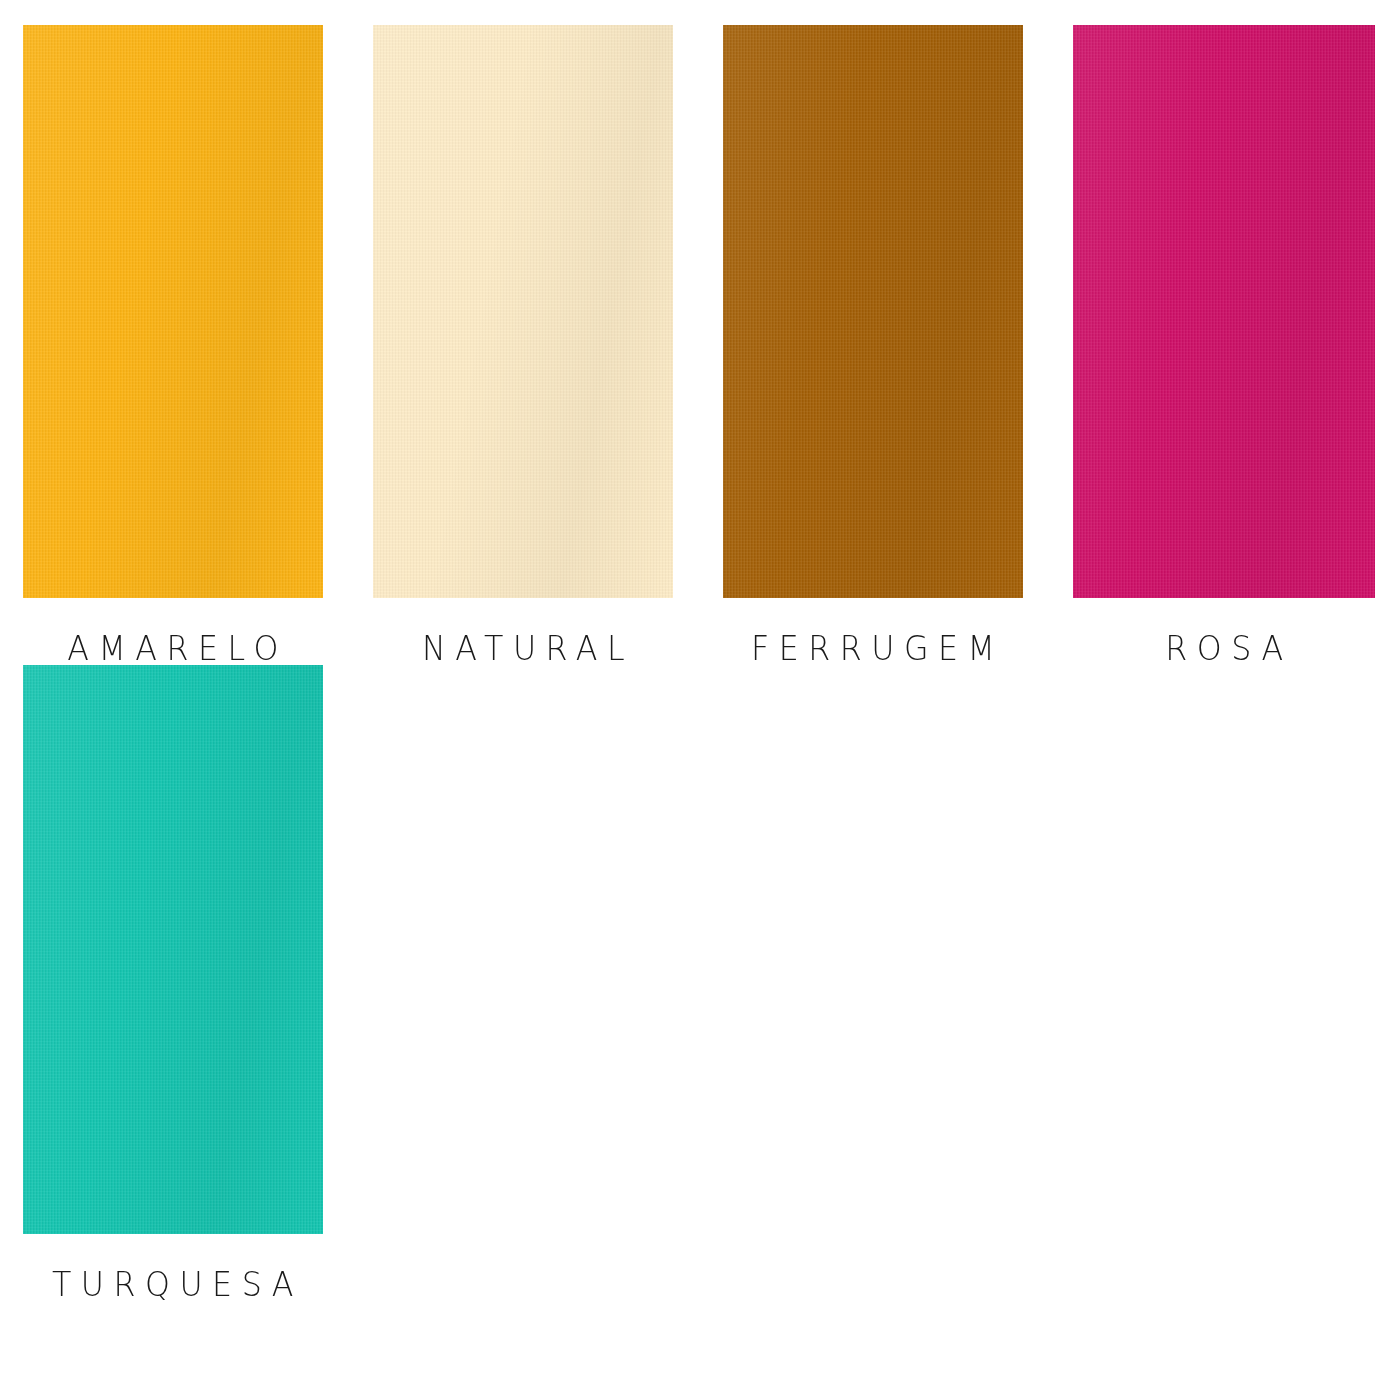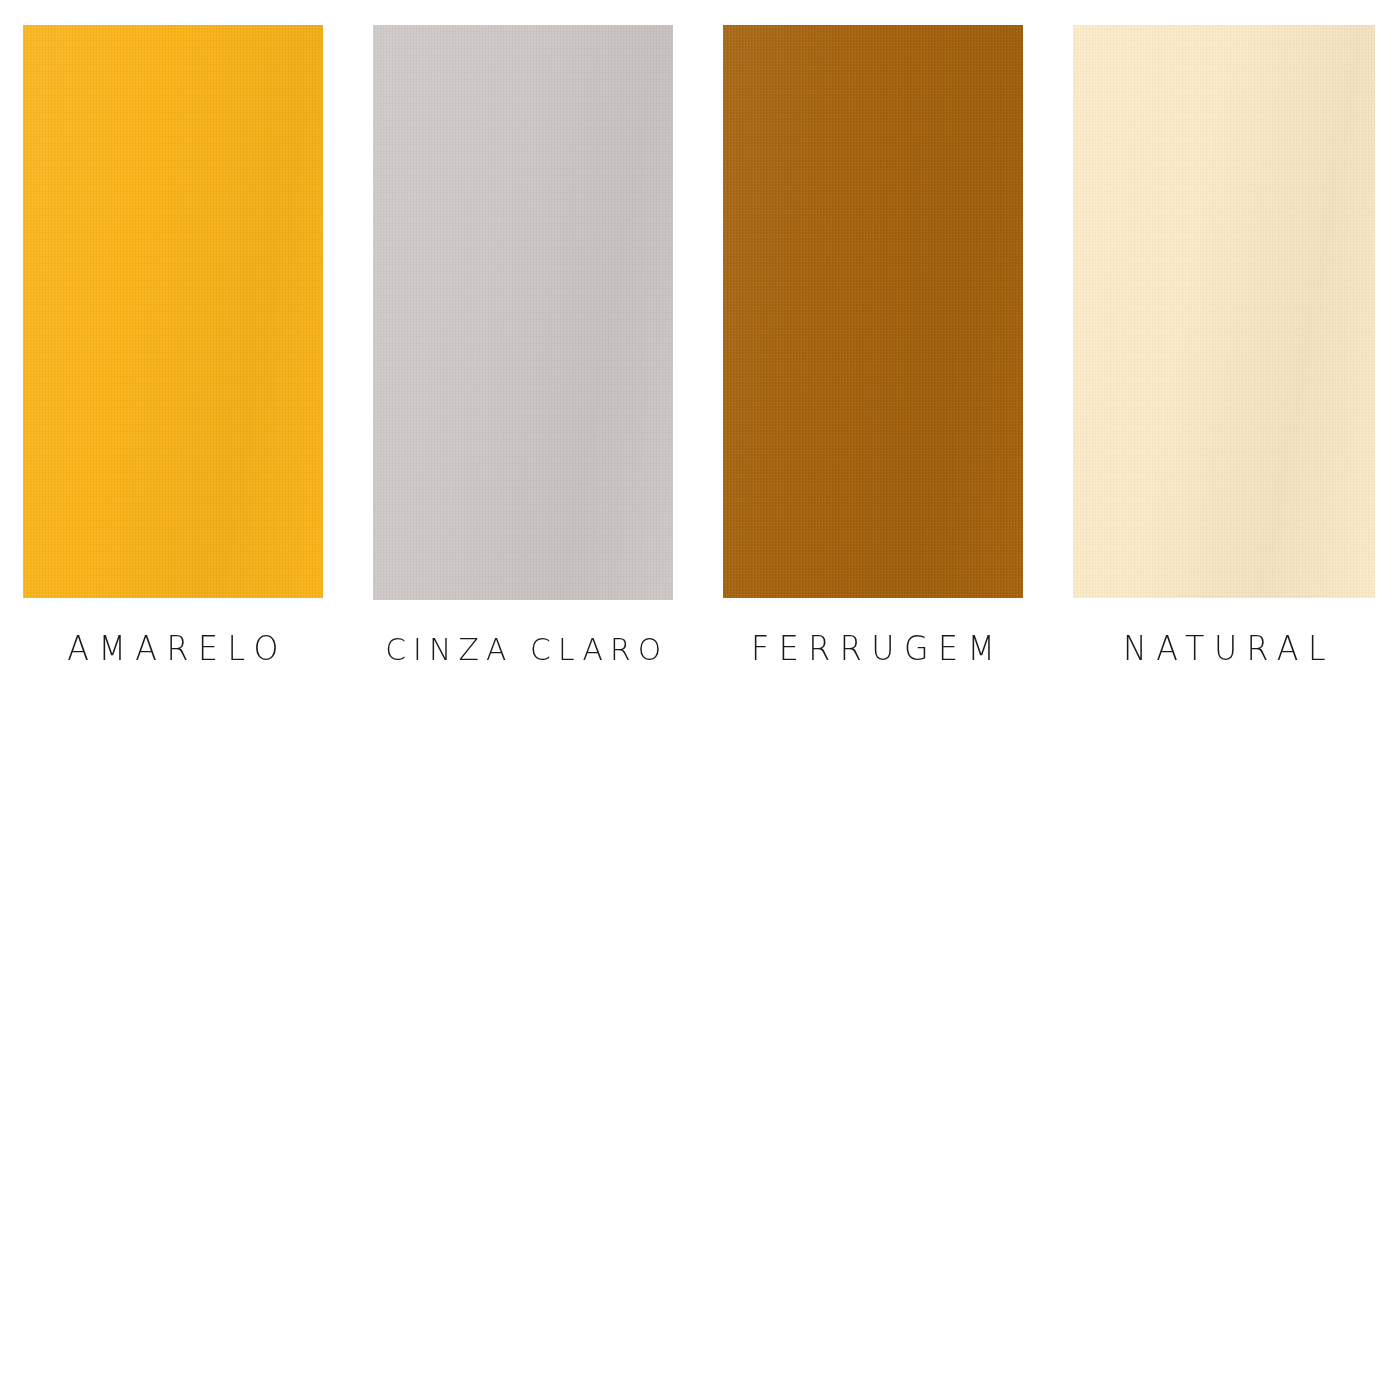--- a/index.html
+++ b/index.html
@@ -120,41 +120,48 @@
 
     <div class="swatch-cell">
       <div class="swatch-chip" style="background-color: rgb(251, 179, 19);">
         <div class="weave"></div>
         <div class="sheen"></div>
       </div>
       <div class="swatch-label" style="color: rgb(26, 26, 26);">AMARELO</div>
     </div>
 
 
+
+
     <div class="swatch-cell">
-      <div class="swatch-chip" style="background-color: rgb(205, 200, 197);">
+      <div class="swatch-chip" style="background-color: rgb(252, 235, 198);">
         <div class="weave"></div>
         <div class="sheen"></div>
       </div>
-      <div class="swatch-label compact" style="color: rgb(26, 26, 26);">CINZA CLARO</div>
+      <div class="swatch-label" style="color: rgb(26, 26, 26);">NATURAL</div>
     </div>
-
 
     <div class="swatch-cell">
       <div class="swatch-chip" style="background-color: rgb(163, 95, 6);">
         <div class="weave"></div>
         <div class="sheen"></div>
       </div>
       <div class="swatch-label" style="color: rgb(26, 26, 26);">FERRUGEM</div>
     </div>
 
     <div class="swatch-cell">
-      <div class="swatch-chip" style="background-color: rgb(252, 235, 198);">
+      <div class="swatch-chip" style="background-color: rgb(206, 15, 103);">
         <div class="weave"></div>
         <div class="sheen"></div>
       </div>
-      <div class="swatch-label" style="color: rgb(26, 26, 26);">NATURAL</div>
+      <div class="swatch-label" style="color: rgb(26, 26, 26);">ROSA</div>
     </div>
 
-
+    <div class="swatch-cell">
+      <div class="swatch-chip" style="background-color: rgb(19, 196, 175);">
+        <div class="weave"></div>
+        <div class="sheen"></div>
+      </div>
+      <div class="swatch-label" style="color: rgb(26, 26, 26);">TURQUESA</div>
+    </div>
 
   </div>
 </div>
 
 </body></html>

